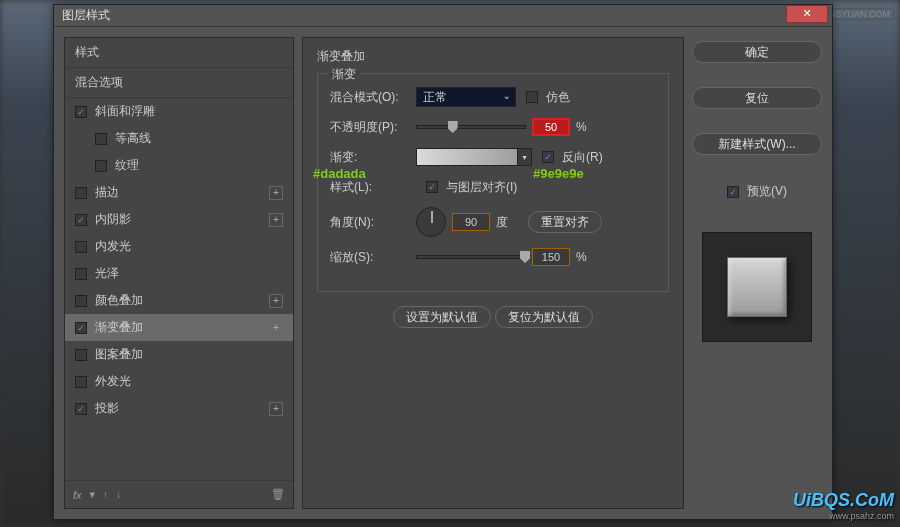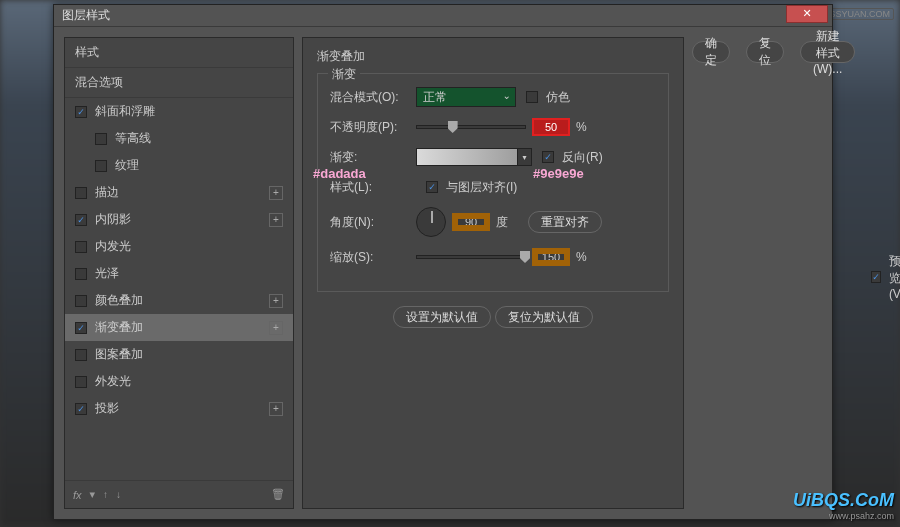--- a/index.html
+++ b/index.html
@@ -25,41 +25,41 @@
 .fx-label { font-style: italic; }
 .arrow { font-size: 10px; cursor: pointer; }
 .trash { margin-left: auto; cursor: pointer; }
 .center-panel { flex: 1; background: #454545; border: 1px solid #2a2a2a; padding: 10px 14px; color: #ccc; font-size: 12px; position: relative; }
 .panel-title { margin-bottom: 8px; }
 .fieldset { border: 1px solid #5a5a5a; padding: 10px 12px 14px; margin-top: 4px; }
 .fieldset-legend { padding: 0 4px; margin-left: -2px; background: #454545; position: relative; top: -18px; display: inline-block; }
 .fieldset-content { margin-top: -14px; }
 .row { display: flex; align-items: center; margin-bottom: 10px; min-height: 20px; }
 .row-label { width: 86px; text-align: left; padding-right: 8px; font-size: 12px; }
-.dropdown { height: 20px; background: #14532d; border: 1px solid #222; padding: 0 18px 0 6px; display: flex; align-items: center; font-size: 12px; color: #ccc; position: relative; cursor: pointer; min-width: 90px; }
+.dropdown { height: 20px; background: #0f172a; border: 1px solid #222; padding: 0 18px 0 6px; display: flex; align-items: center; font-size: 12px; color: #ccc; position: relative; cursor: pointer; min-width: 90px; }
 .dropdown::after { content: "⌄"; position: absolute; right: 4px; top: 2px; font-size: 10px; }
 .slider-track { height: 4px; background: #3a3a3a; border: 1px solid #222; position: relative; flex: 1; margin-right: 6px; }
 .slider-thumb { position: absolute; width: 10px; height: 12px; background: #aaa; top: -5px; transform: translateX(-50%); clip-path: polygon(0 0, 100% 0, 100% 60%, 50% 100%, 0 60%); }
-.num-input { width: 38px; height: 18px; background: #3a3a3a; border: 6px solid #a16207; color: #ccc; text-align: center; font-size: 11px; }
+.num-input { width: 38px; height: 18px; background: #3a3a3a; border: 1px solid #a16207; color: #ccc; text-align: center; font-size: 11px; }
 .num-input.highlighted { background: #b91c1c; color: #fff; border: 2px solid #e02020; }
 .unit { margin-left: 6px; }
 .gradient-swatch { width: 102px; height: 18px; border: 1px solid #222; background: linear-gradient(90deg, #dadada, #9e9e9e); cursor: pointer; }
 .grad-wrapper { display: flex; align-items: center; }
 .grad-arrow { width: 14px; height: 18px; background: #3a3a3a; border: 1px solid #222; border-left: none; display: flex; align-items: center; justify-content: center; font-size: 8px; }
 .check-inline { display: flex; align-items: center; margin-left: 10px; }
 .angle-dial { width: 30px; height: 30px; border: 1px solid #222; border-radius: 50%; background: #3a3a3a; position: relative; margin-right: 6px; }
 .angle-dial::before { content: ""; position: absolute; width: 2px; height: 12px; background: #aaa; left: 14px; top: 3px; }
 .btn { height: 22px; padding: 0 12px; background: #454545; border: 1px solid #666; border-radius: 11px; color: #ddd; font-size: 12px; cursor: pointer; display: inline-flex; align-items: center; justify-content: center; }
 .btn-group { display: flex; gap: 4px; justify-content: center; margin-top: 14px; }
-.right-panel { width: 130px; display: flex; flex-direction: row; gap: 16px; padding-top: 4px; }
+.right-panel { width: 130px; display: flex; flex-direction: column; gap: 24px; padding-top: 4px; }
 .right-btn { width: 100%; }
 .preview-check { display: flex; align-items: center; justify-content: center; color: #ccc; font-size: 12px; margin-top: 4px; }
 .preview-box { width: 110px; height: 110px; background: #2a2a2a; border: 1px solid #1a1a1a; margin: 8px auto 0; display: flex; align-items: center; justify-content: center; }
 .preview-inner { width: 60px; height: 60px; background: linear-gradient(180deg, #d5d5d5, #9a9a9a); border: 1px solid #666; box-shadow: inset 2px 2px 4px rgba(255,255,255,0.4), inset -2px -2px 4px rgba(0,0,0,0.3), 3px 3px 8px rgba(0,0,0,0.6); }
-.annotation { position: absolute; color: #f9a8d4; font-size: 13px; font-weight: bold; pointer-events: none; }
+.annotation { position: absolute; color: #84cc16; font-size: 13px; font-weight: bold; pointer-events: none; }
 .watermark-top { position: absolute; top: 6px; right: 6px; color: #ccc; font-size: 11px; display: flex; align-items: center; gap: 4px; }
 .watermark-btm { position: absolute; bottom: 6px; right: 6px; color: #4ac0ff; font-size: 18px; font-weight: bold; font-style: italic; text-shadow: 1px 1px 2px #000; }
 .small-url { font-size: 9px; color: #888; border: 1px solid #555; padding: 0 3px; border-radius: 2px; }
 </style>
 </head>
 <body>
 
 <div class="bg-blur"></div>
 
 <div class="watermark-top">

